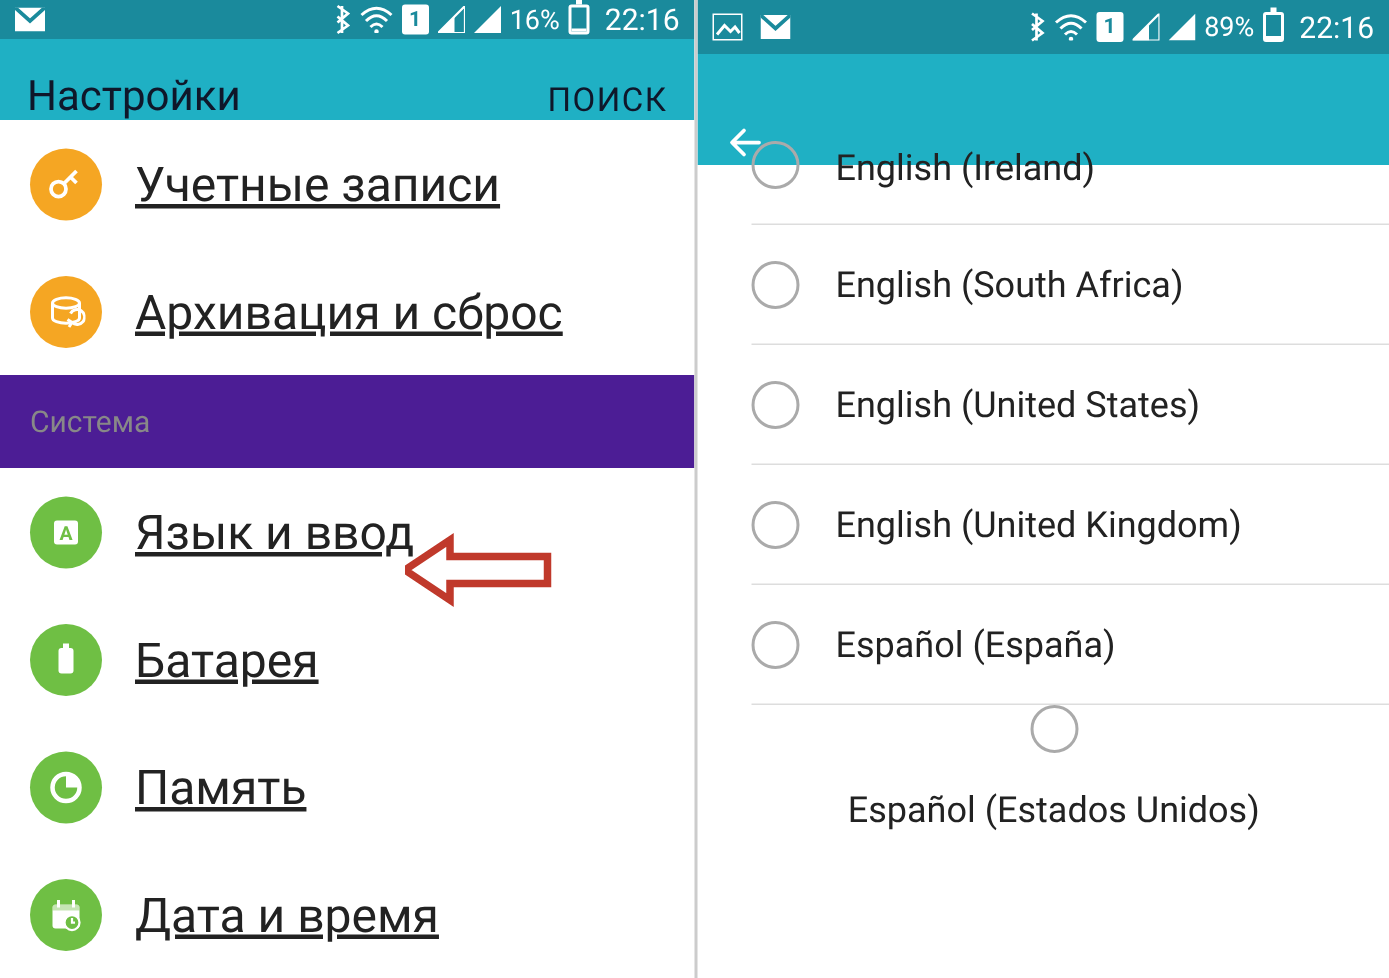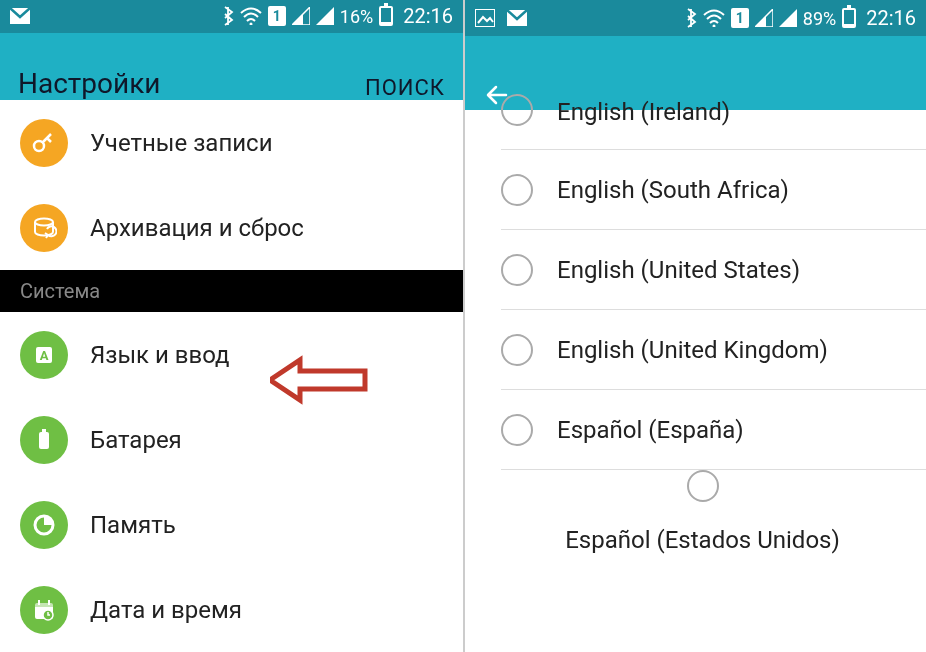--- a/index.html
+++ b/index.html
@@ -64,24 +64,24 @@
   padding: 0 20px;
   gap: 22px;
 }
 .list-item .circle-icon {
   width: 48px; height: 48px; border-radius: 50%;
   display: flex; align-items: center; justify-content: center;
   flex-shrink: 0;
 }
 .circle-orange { background: #f5a623; }
 .circle-green { background: #6fbf44; }
-.list-item .label { font-size: 24px; color: #222; }
+.list-item .label { font-size: 32px; color: #222; text-decoration: underline; }
 .section-header {
-  height: 42px;
-  background: #000000;
+  height: 62px;
+  background: #4c1d95;
   color: #888;
   font-size: 20px;
   display: flex;
   align-items: center;
   padding: 0 20px;
 }
 
 
 .arrow-anno {
   position: absolute;

